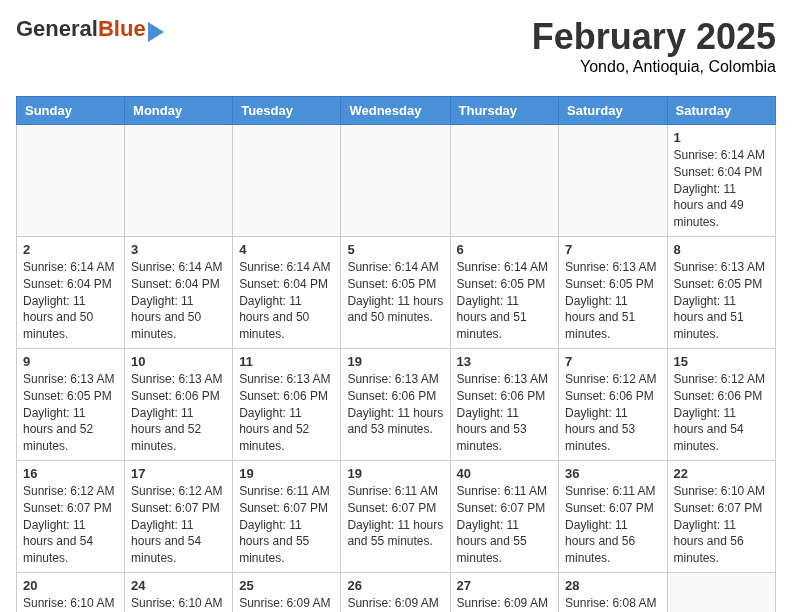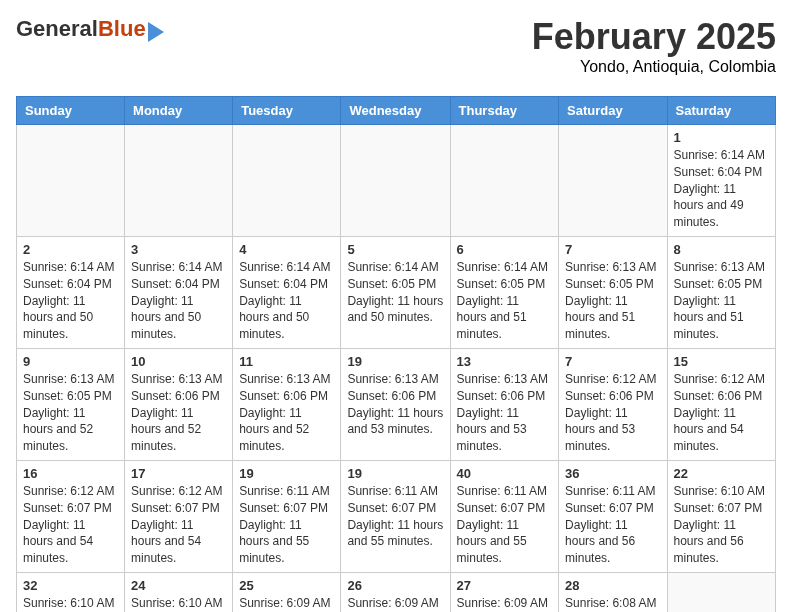--- a/index.html
+++ b/index.html
@@ -224,21 +224,21 @@
           <span class="day-num">36</span>
           <div class="day-info">Sunrise: 6:11 AM<br>Sunset: 6:07 PM<br>Daylight: 11 hours and 56 minutes.</div>
         </td>
         <td>
           <span class="day-num">22</span>
           <div class="day-info">Sunrise: 6:10 AM<br>Sunset: 6:07 PM<br>Daylight: 11 hours and 56 minutes.</div>
         </td>
       </tr>
       <tr>
         <td>
-          <span class="day-num">32</span>
+          <span class="day-num">20</span>
           <div class="day-info">Sunrise: 6:10 AM<br>Sunset: 6:07 PM<br>Daylight: 11 hours and 57 minutes.</div>
         </td>
         <td>
           <span class="day-num">24</span>
           <div class="day-info">Sunrise: 6:10 AM<br>Sunset: 6:07 PM<br>Daylight: 11 hours and 57 minutes.</div>
         </td>
         <td>
           <span class="day-num">25</span>
           <div class="day-info">Sunrise: 6:09 AM<br>Sunset: 6:07 PM<br>Daylight: 11 hours and 57 minutes.</div>
         </td>

